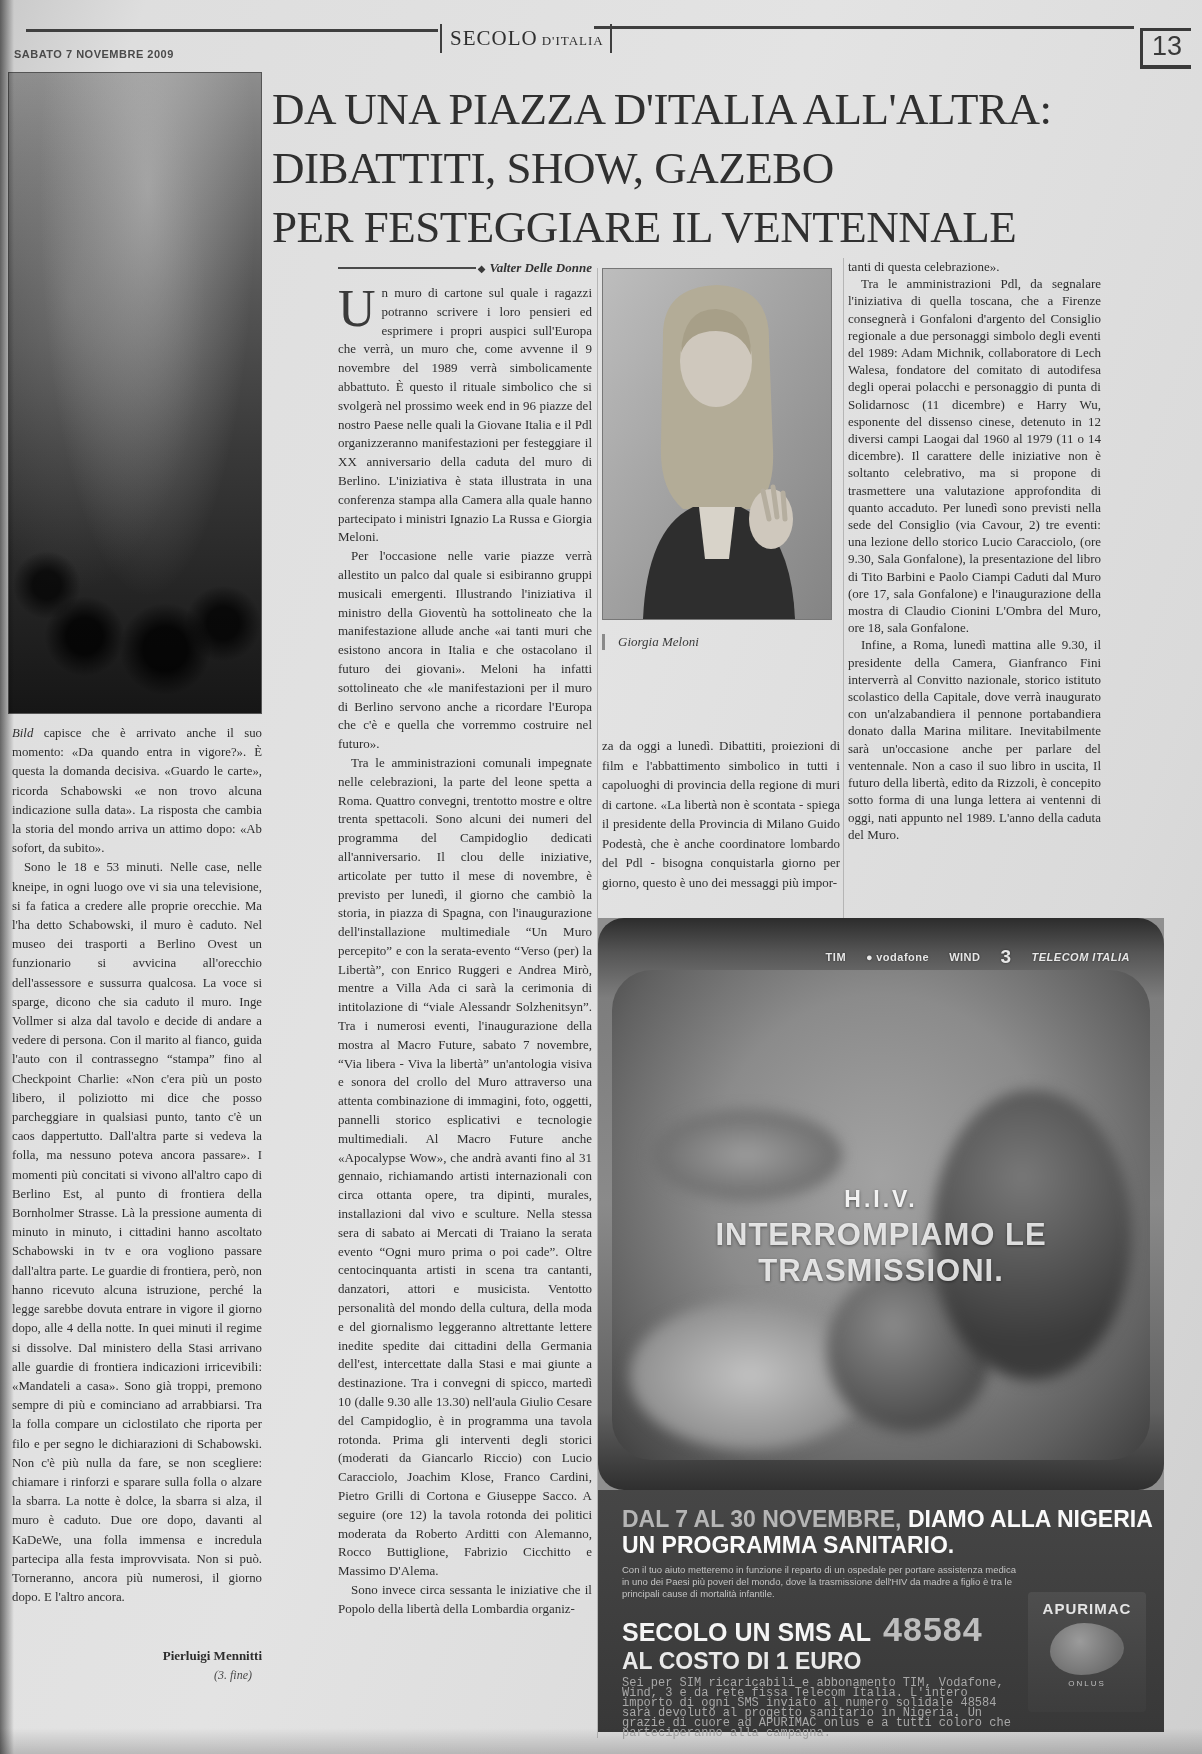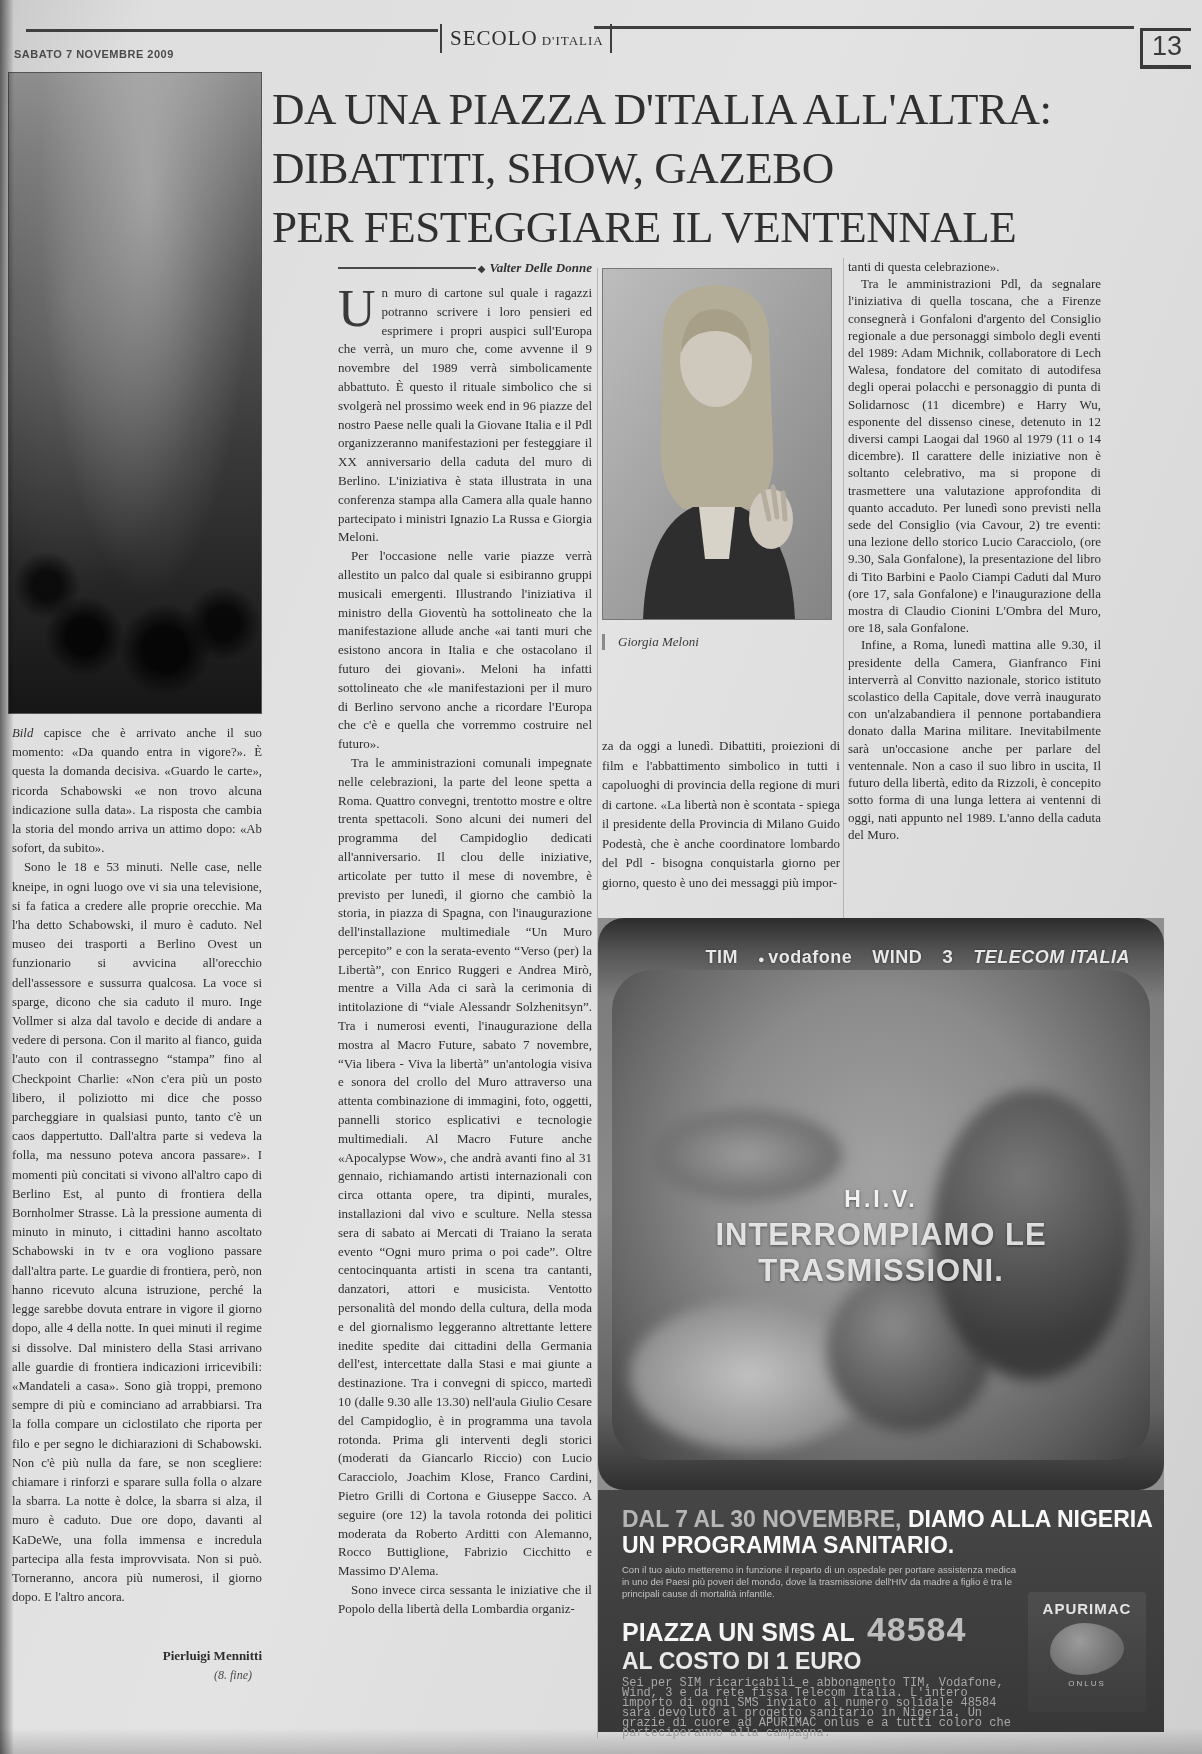--- a/index.html
+++ b/index.html
@@ -85,21 +85,21 @@
   .tv-screen{position:absolute;left:14px;top:52px;right:14px;bottom:30px;border-radius:40px;
         background:radial-gradient(ellipse at 50% 42%,#a2a2a2 0%,#8b8b8b 45%,#616161 78%,#3e3e3e 100%);
         overflow:hidden;}
   .fig{position:absolute;border-radius:50%;filter:blur(7px);}
   .fig-blanket{left:18px;bottom:10px;width:240px;height:150px;background:radial-gradient(#c2c2c2,#8f8f8f 70%);}
   .fig-baby{left:215px;bottom:28px;width:165px;height:165px;background:radial-gradient(circle at 40% 35%,#8a8a8a,#4d4d4d 70%);}
   .fig-adult{right:18px;top:120px;width:200px;height:290px;background:radial-gradient(circle at 45% 30%,#787878,#3b3b3b 72%);}
   .fig-arm{left:40px;top:140px;width:190px;height:90px;background:radial-gradient(#9d9d9d,#6a6a6a 75%);}
   .carriers{position:absolute;right:34px;top:28px;display:flex;align-items:center;gap:20px;
         color:#e8e8e8;font-weight:bold;z-index:3;}
-  .carriers .c{font-size:18px;letter-spacing:.5px;text-shadow:0 0 2px rgba(0,0,0,.6);}
+  .carriers .c{font-size:11px;letter-spacing:.5px;text-shadow:0 0 2px rgba(0,0,0,.6);}
   .carriers .c.vf::before{content:"●";font-size:11px;margin-right:3px;}
   .carriers .c.tre{font-size:19px;}
   .carriers .c.telecom{font-style:italic;}
   .hiv{position:absolute;left:0;top:268px;width:100%;text-align:center;z-index:3;color:#f2f2f2;}
   .hiv .t1{font-size:23px;font-weight:bold;letter-spacing:3px;text-shadow:0 1px 3px rgba(0,0,0,.5);}
   .hiv .t2{font-size:31px;font-weight:bold;letter-spacing:1px;color:rgba(255,255,255,.82);
         text-shadow:0 1px 3px rgba(0,0,0,.45);margin-top:4px;}
   .ad-panel{position:absolute;left:0;top:572px;width:566px;height:242px;background:linear-gradient(#464646,#383838);
         color:#ededed;padding:0;}
   .ad-panel-inner{position:absolute;left:24px;top:16px;right:150px;}
@@ -191,21 +191,21 @@
     <p>Infine, a Roma, lunedì mattina alle 9.30, il presidente della Camera, Gianfranco Fini interverrà al Convitto nazionale, storico istituto scolastico della Capitale, dove verrà inaugurato con un'alzabandiera il pennone portabandiera donato dalla Marina militare. Inevitabilmente sarà un'occasione anche per parlare del ventennale. Non a caso il suo libro in uscita, Il futuro della libertà, edito da Rizzoli, è concepito sotto forma di una lunga lettera ai ventenni di oggi, nati appunto nel 1989. L'anno della caduta del Muro.</p>
   </div>
 
   <div class="sidebar-col">
     <p class="noindent">
       <span class="it">Bild</span><span> capisce che è arrivato anche il suo momento: «Da quando entra in vigore?». È questa la domanda decisiva. «Guardo le carte», ricorda Schabowski «e non trovo alcuna indicazione sulla data». La risposta che cambia la storia del mondo arriva un attimo dopo: «Ab sofort, da subito».</span>
     </p>
     <p>Sono le 18 e 53 minuti. Nelle case, nelle kneipe, in ogni luogo ove vi sia una televisione, si fa fatica a credere alle proprie orecchie. Ma l'ha detto Schabowski, il muro è caduto. Nel museo dei trasporti a Berlino Ovest un funzionario si avvicina all'orecchio dell'assessore e sussurra qualcosa. La voce si sparge, dicono che sia caduto il muro. Inge Vollmer si alza dal tavolo e decide di andare a vedere di persona. Con il marito al fianco, guida l'auto con il contrassegno “stampa” fino al Checkpoint Charlie: «Non c'era più un posto libero, il poliziotto mi dice che posso parcheggiare in qualsiasi punto, tanto c'è un caos dappertutto. Dall'altra parte si vedeva la folla, ma nessuno poteva ancora passare». I momenti più concitati si vivono all'altro capo di Berlino Est, al punto di frontiera della Bornholmer Strasse. Là la pressione aumenta di minuto in minuto, i cittadini hanno ascoltato Schabowski in tv e ora vogliono passare dall'altra parte. Le guardie di frontiera, però, non hanno ricevuto alcuna istruzione, perché la legge sarebbe dovuta entrare in vigore il giorno dopo, alle 4 della notte. In quei minuti il regime si dissolve. Dal ministero della Stasi arrivano alle guardie di frontiera indicazioni irricevibili: «Mandateli a casa». Sono già troppi, premono sempre di più e cominciano ad arrabbiarsi. Tra la folla compare un ciclostilato che riporta per filo e per segno le dichiarazioni di Schabowski. Non c'è più nulla da fare, se non scegliere: chiamare i rinforzi e sparare sulla folla o alzare la sbarra. La notte è dolce, la sbarra si alza, il muro è caduto. Due ore dopo, davanti al KaDeWe, una folla immensa e incredula partecipa alla festa improvvisata. Non si può. Torneranno, ancora più numerosi, il giorno dopo. E l'altro ancora.</p>
   </div>
   <div class="sidebar-author">Pierluigi Mennitti</div>
-  <div class="sidebar-note">(8. fine)</div>
+  <div class="sidebar-note">(3. fine)</div>
 
   <div class="ad">
     <div class="tv">
       <div class="tv-screen">
         <div class="fig fig-blanket"></div>
         <div class="fig fig-arm"></div>
         <div class="fig fig-baby"></div>
         <div class="fig fig-adult"></div>
       </div>
       <div class="carriers">
@@ -222,21 +222,21 @@
     </div>
     <div class="ad-panel">
       <div class="ad-panel-inner">
         <div class="camp-line1">
           <span class="camp-dates">DAL 7 AL 30 NOVEMBRE,</span>
           <span class="camp-strong">DIAMO ALLA NIGERIA</span>
         </div>
         <div class="camp-line2">UN PROGRAMMA SANITARIO.</div>
         <div class="camp-body">Con il tuo aiuto metteremo in funzione il reparto di un ospedale per portare assistenza medica in uno dei Paesi più poveri del mondo, dove la trasmissione dell'HIV da madre a figlio è tra le principali cause di mortalità infantile.</div>
         <div class="sms-row">
-          <span class="sms-label">PIAZZA UN SMS AL</span>
+          <span class="sms-label">SECOLO UN SMS AL</span>
           <span class="sms-number">48584</span>
         </div>
         <div class="sms-cost">AL COSTO DI 1 EURO</div>
         <div class="fineprint">Sei per SIM ricaricabili e abbonamento TIM, Vodafone, Wind, 3 e da rete fissa Telecom Italia. L'intero importo di ogni SMS inviato al numero solidale 48584 sarà devoluto al progetto sanitario in Nigeria. Un grazie di cuore ad APURIMAC onlus e a tutti coloro che parteciperanno alla campagna.</div>
       </div>
       <div class="apurimac">
         <div class="logo-text">APURIMAC</div>
         <div class="logo-shape"></div>
         <div class="logo-sub">ONLUS</div>
       </div>

